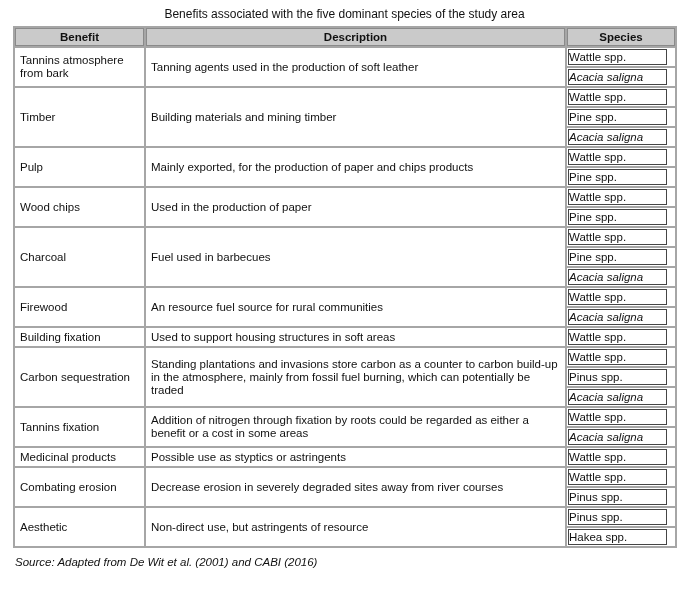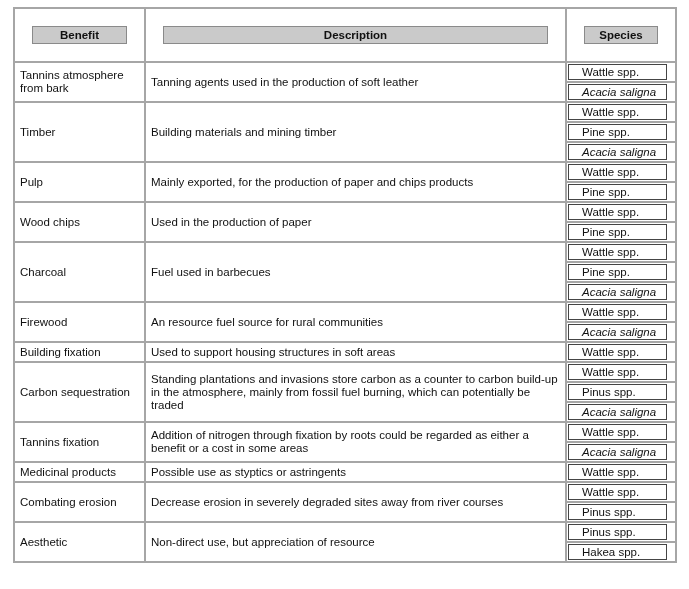--- a/index.html
+++ b/index.html
@@ -33,21 +33,21 @@
     border-collapse: collapse;
     table-layout: fixed;
     width: 662px;
   }
   table.benefits th,
   table.benefits td {
     border: 2px solid #a6a6a6;
     background: #ffffff;
     margin: 0;
   }
-  th.hdr-cell { padding: 17px; height: 18px; }
+  th.hdr-cell { padding: 0; height: 18px; }
   .hdr-box {
     background: #cacaca;
     border: 1px solid #8a8a8a;
     font-weight: bold;
     font-size: 11.5px;
     line-height: 14px;
     text-align: center;
     padding: 1px 0;
   }
   td.benefit-cell, td.desc-cell {
@@ -58,38 +58,39 @@
   }
   td.species-td {
     padding: 1px 8px 1px 1px;
     vertical-align: middle;
   }
   .sp-box {
     border: 1px solid #454545;
     font-size: 11.5px;
     line-height: 12px;
     height: 12px;
-    padding: 1px 13px;
+    padding: 1px 0;
     white-space: nowrap;
     overflow: hidden;
     background: #ffffff;
   }
   .sp-italic { font-style: italic; }
   .source {
     font-style: italic;
     font-size: 11.5px;
     line-height: 14px;
     margin-top: 7px;
     margin-left: 2px;
   }
 </style>
 </head>
 <body>
 
 <div class="page">
+  <div class="subtitle">Benefits associated with the five dominant species of the study area</div>
 
   <table class="benefits">
     <colgroup>
       <col style="width:131px">
       <col style="width:421px">
       <col style="width:110px">
     </colgroup>
     <thead>
       <tr>
         <th class="hdr-cell">
@@ -236,26 +237,27 @@
             <div class="sp-box">Wattle spp.</div>
           </td>
         </tr>
         <tr>
           <td class="species-td">
             <div class="sp-box">Pinus spp.</div>
           </td>
         </tr>
         <tr>
           <td class="benefit-cell" rowspan="2">Aesthetic</td>
-          <td class="desc-cell" rowspan="2">Non-direct use, but appreciation of resource</td>
+          <td class="desc-cell" rowspan="2">Non-direct use, but astringents of resource</td>
           <td class="species-td">
             <div class="sp-box">Pinus spp.</div>
           </td>
         </tr>
         <tr>
           <td class="species-td">
             <div class="sp-box">Hakea spp.</div>
           </td>
         </tr>
       </tbody>
   </table>
 
+  <div class="source">Source: Adapted from De Wit et al. (2001) and CABI (2016)</div>
 </div>
 
 </body></html>

